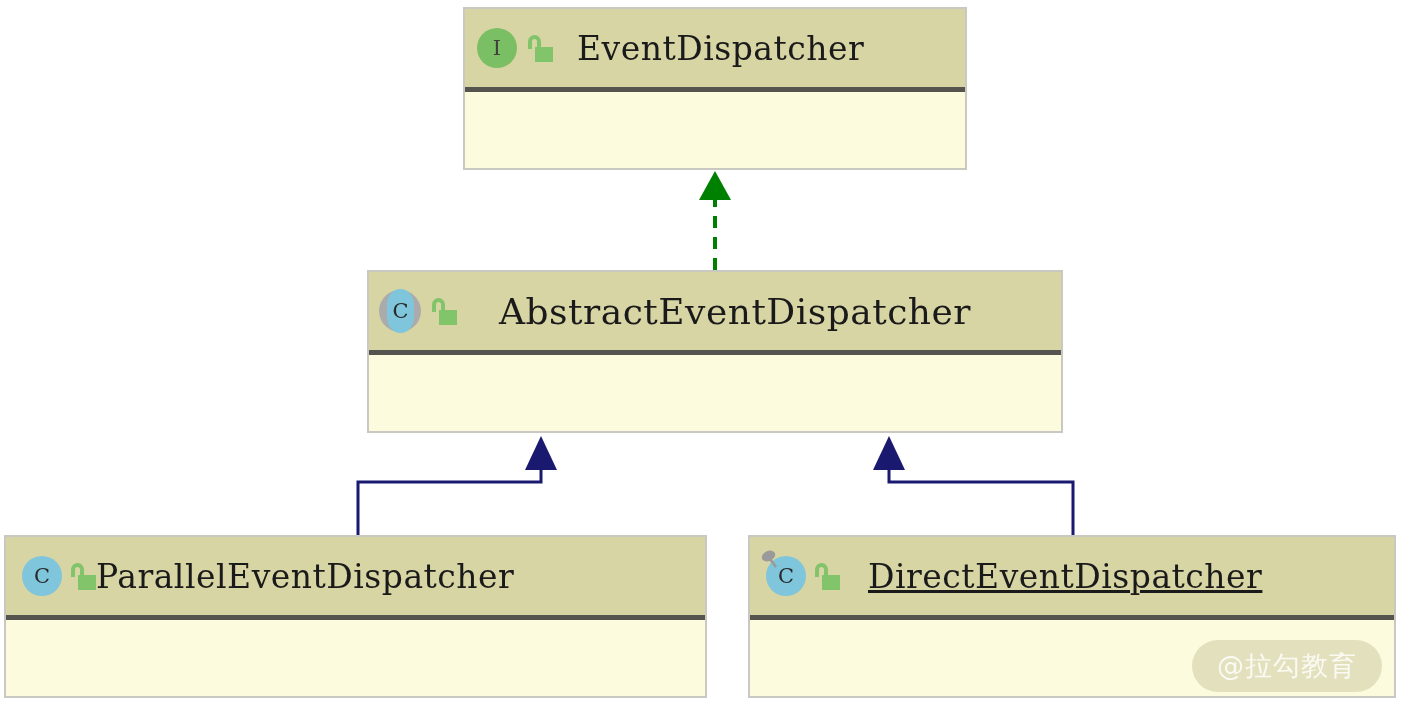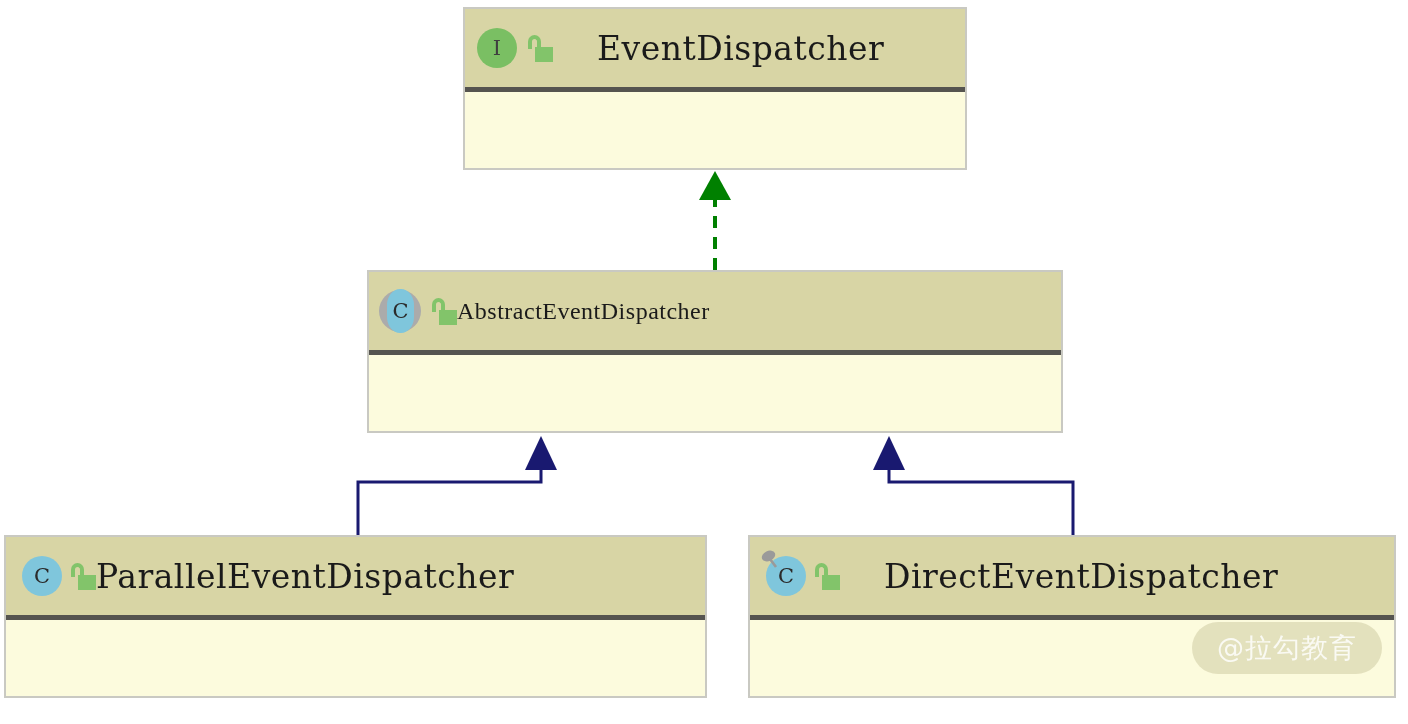--- a/index.html
+++ b/index.html
@@ -187,36 +187,36 @@
 
   <div class="uml-node" style="left:463px; top:7px; width:504px; height:163px;">
     <div class="uml-header" style="height:83px; padding-left:12px;">
       <span class="icon-wrap" style="margin-right:10px;">
         <span class="ic-interface">I</span>
       </span>
       <span class="ic-lock">
         <span class="shackle"></span>
         <span class="body"></span>
       </span>
-      <span class="uml-title" style="font-size:33px; margin-left:44px;">EventDispatcher</span>
+      <span class="uml-title" style="font-size:33px; margin-left:24px;">EventDispatcher</span>
     </div>
     <div class="uml-body" style="height:75px;"></div>
   </div>
 
   <div class="uml-node" style="left:367px; top:270px; width:696px; height:163px;">
     <div class="uml-header" style="height:83px; padding-left:10px;">
       <span class="icon-wrap ic-abstract" style="margin-right:8px;">
         <span class="disc"></span>
         <span class="capsule">C</span>
       </span>
       <span class="ic-lock">
         <span class="shackle"></span>
         <span class="body"></span>
       </span>
-      <span class="uml-title" style="font-size:24px; font-family:Liberation Serif, serif;">AbstractEventDispatcher</span>
+      <span class="uml-title" style="font-size:36px; margin-left:42px;">AbstractEventDispatcher</span>
     </div>
     <div class="uml-body" style="height:75px;"></div>
   </div>
 
   <div class="uml-node" style="left:4px; top:535px; width:703px; height:163px;">
     <div class="uml-header" style="height:83px; padding-left:16px;">
       <span class="icon-wrap" style="margin-right:8px;">
         <span class="ic-class">C</span>
       </span>
       <span class="ic-lock">
@@ -234,20 +234,20 @@
         <span class="ic-class">C</span>
         <svg class="pin" viewBox="0 0 22 22" xmlns="http://www.w3.org/2000/svg">
           <ellipse cx="8.5" cy="7" rx="7" ry="5" fill="#9A9A9A" transform="rotate(-25 8.5 7)"></ellipse>
           <line x1="10" y1="10" x2="16" y2="18" stroke="#9A9A9A" stroke-width="2.6"></line>
         </svg>
       </span>
       <span class="ic-lock">
         <span class="shackle"></span>
         <span class="body"></span>
       </span>
-      <span class="uml-title" style="font-size:33px; margin-left:44px;">DirectEventDispatcher</span>
-    </div>
-    <div class="uml-body" style="height:75px;"></div>
-  </div>
-
-  <div class="watermark" style="left:1192px; top:622px; width:190px; height:52px;">@拉勾教育</div>
+      <span class="uml-title" style="font-size:33px; margin-left:28px;text-decoration:underline;">DirectEventDispatcher</span>
+    </div>
+    <div class="uml-body" style="height:75px;"></div>
+  </div>
+
+  <div class="watermark" style="left:1192px; top:640px; width:190px; height:52px;">@拉勾教育</div>
 
 </div>
 
 </body></html>

